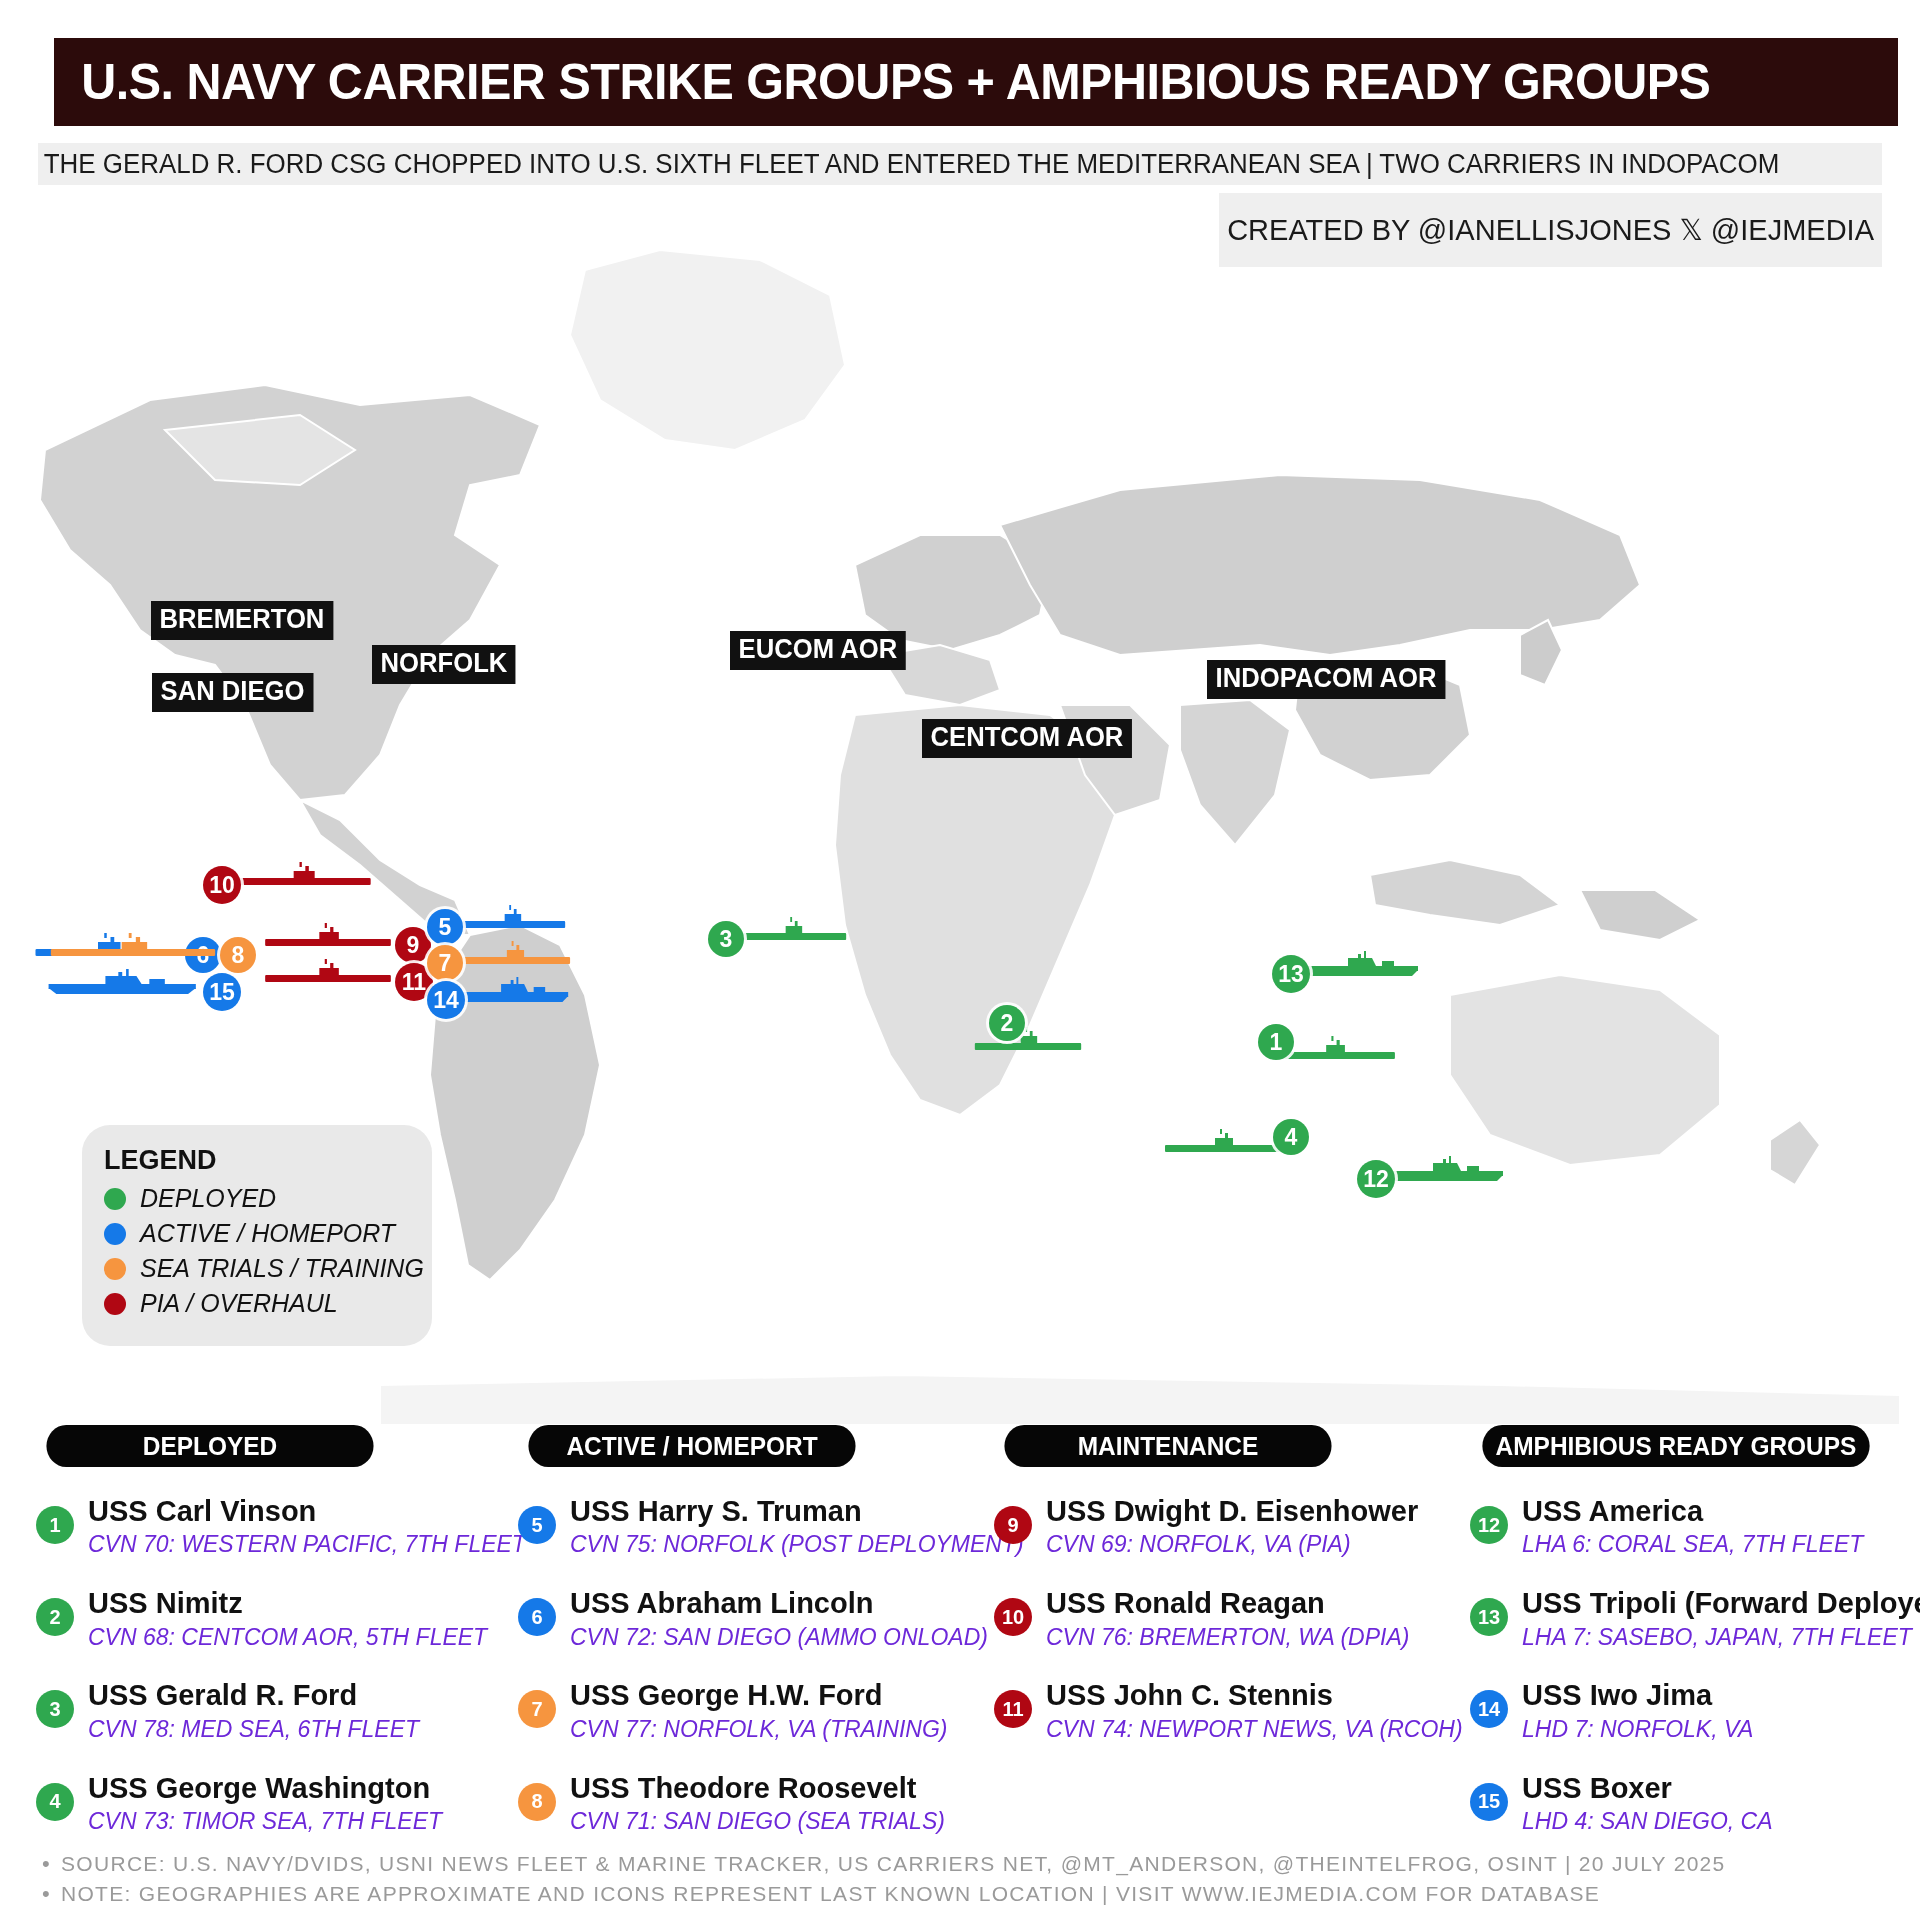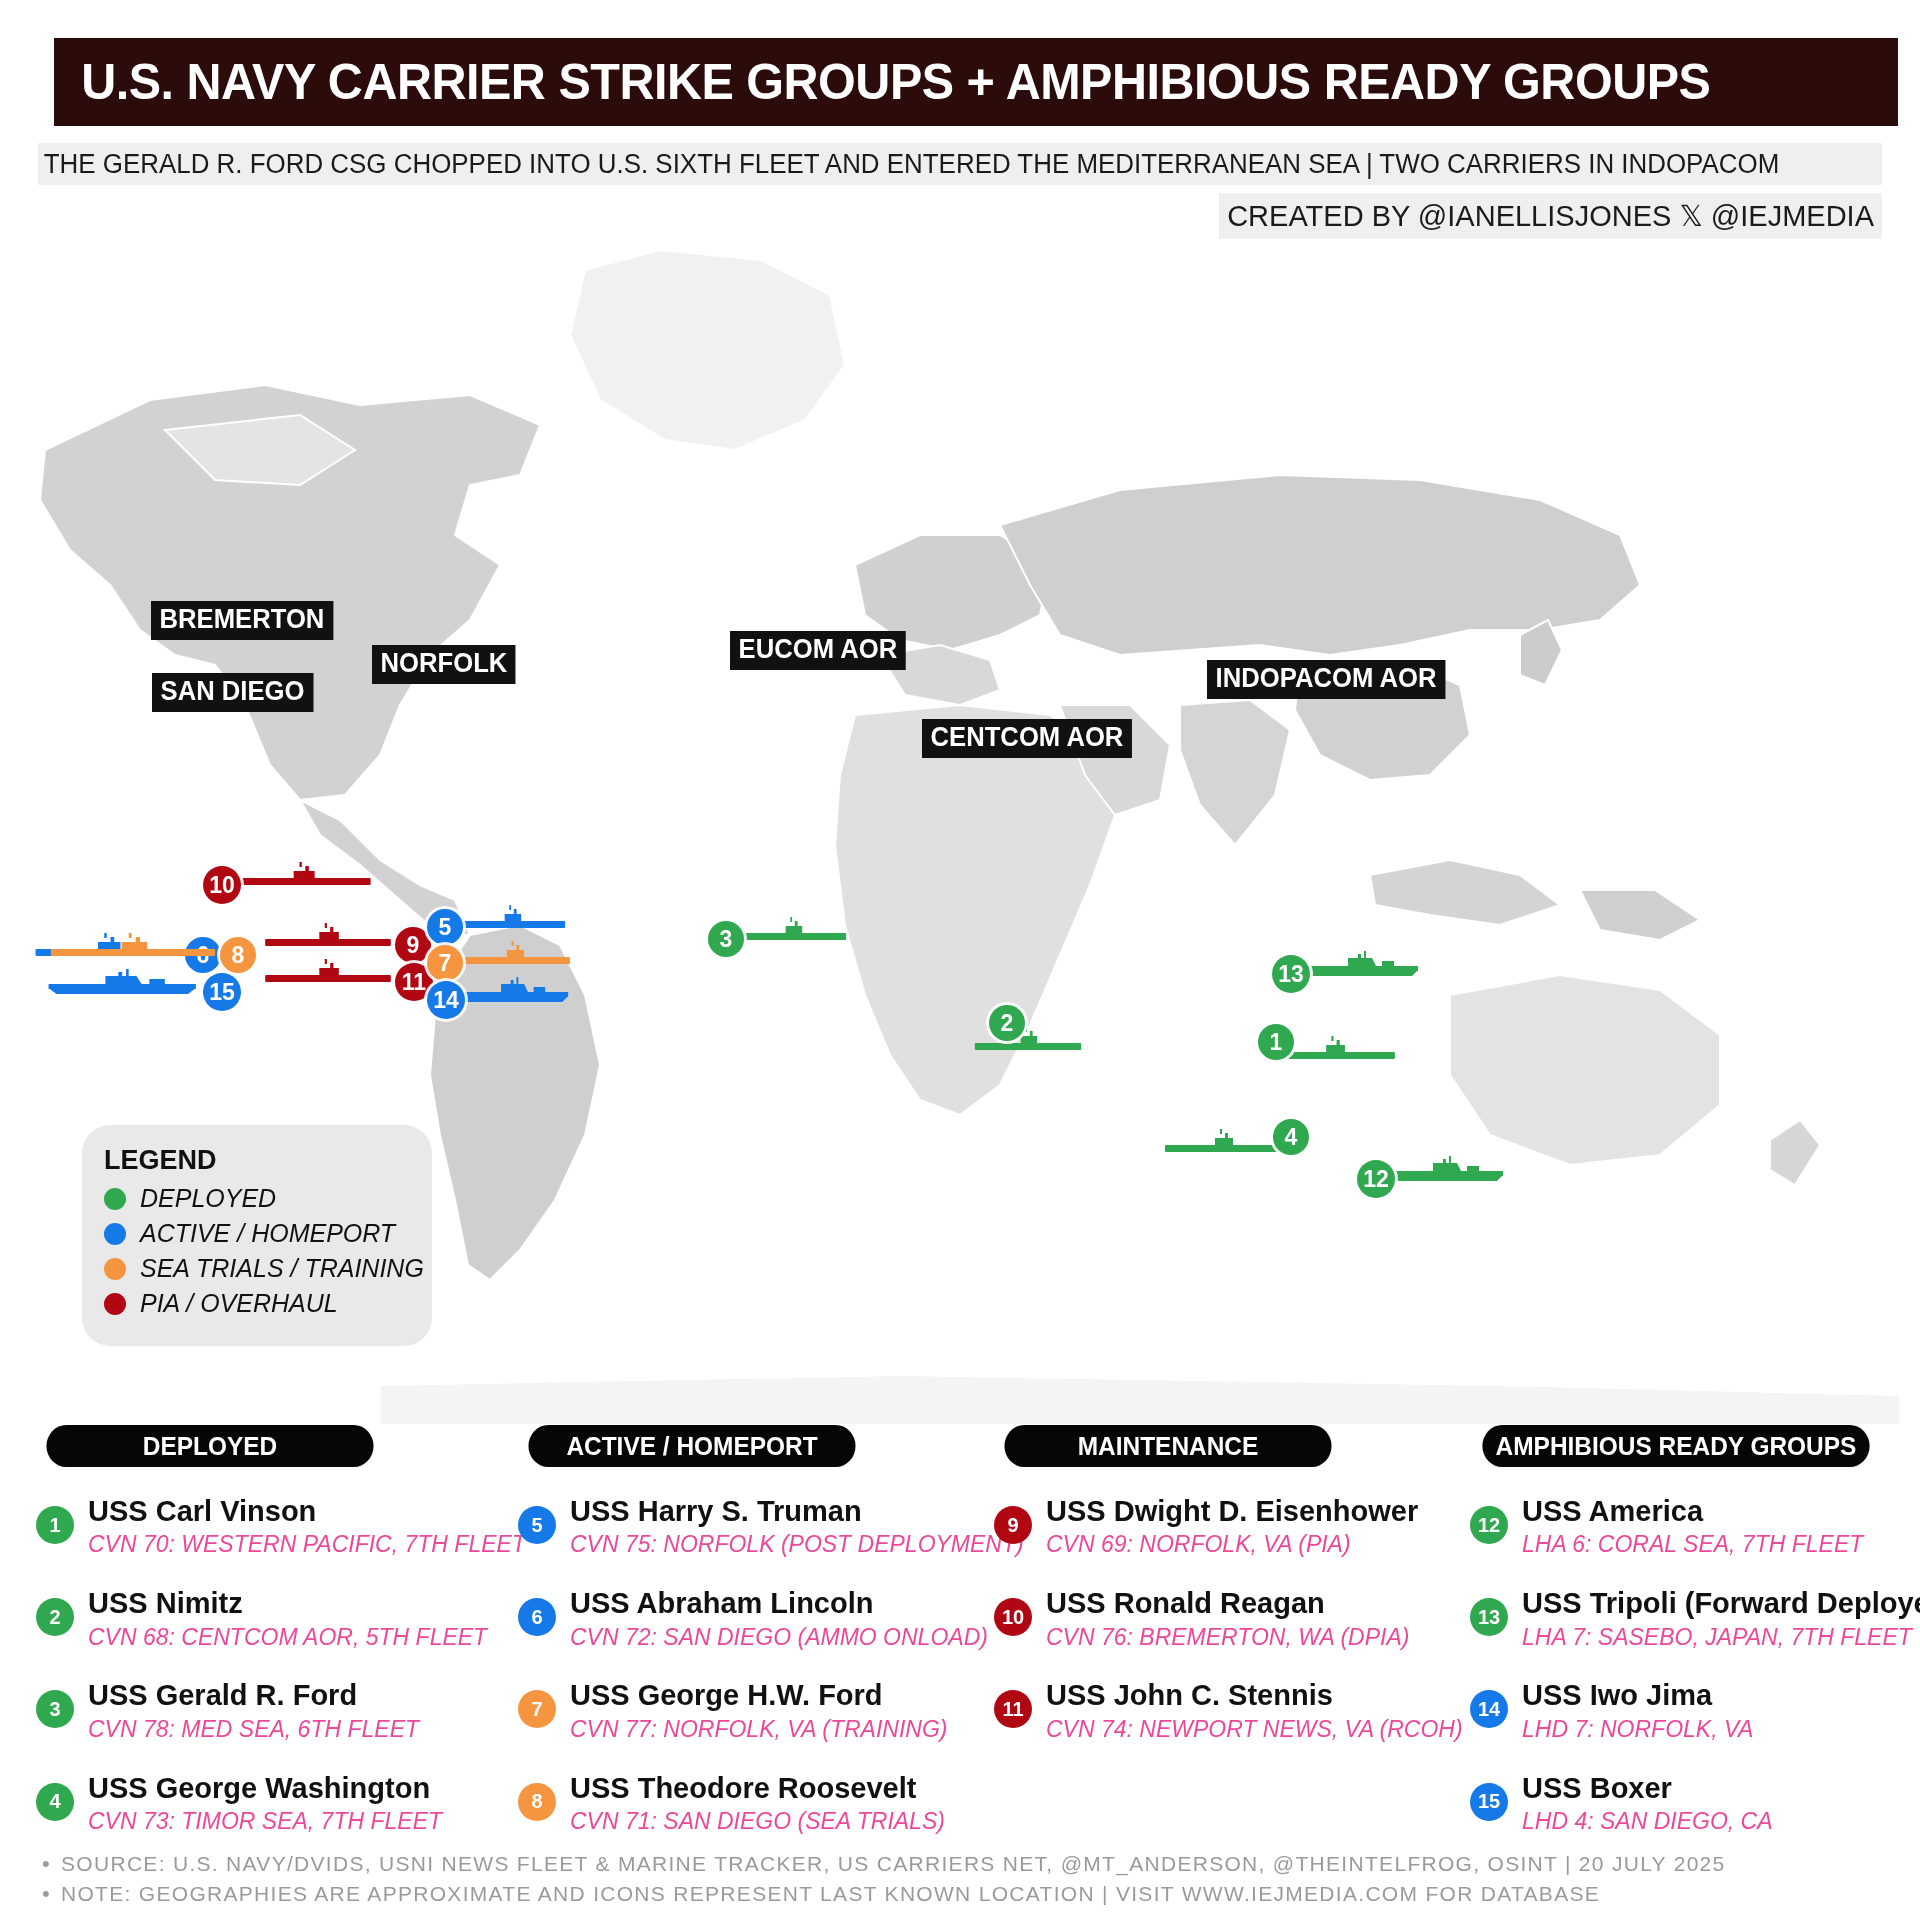--- a/index.html
+++ b/index.html
@@ -24,21 +24,21 @@
   #subtitle-row{
     position:absolute;left:38px;top:143px;width:1844px;height:42px;
     background:#efefef;display:flex;align-items:center;
   }
   #subtitle-text{
     font-size:27px;color:#1a1a1a;white-space:nowrap;padding-left:6px;
     transform:scaleX(0.96);transform-origin:left center;
   }
   #credit-row{
     position:absolute;right:38px;top:193px;height:42px;
-    background:#efefef;display:flex;align-items:center;padding:2px 8px;
+    background:#efefef;display:flex;align-items:center;padding:16px 8px;
   }
   #credit-text{font-size:29px;color:#1a1a1a;white-space:nowrap;}
 
   
   #map-area{position:absolute;left:0;top:235px;width:1920px;height:1190px;}
   #map-svg{position:absolute;left:0;top:0;width:1920px;height:1190px;}
 
   .place-label{
     position:absolute;background:#111;color:#fff;font-weight:bold;
     font-size:27px;padding:3px 9px 5px 9px;white-space:nowrap;
@@ -74,21 +74,21 @@
     transform:scaleX(0.94);transform-origin:center center;
   }
   .entry{position:relative;display:flex;align-items:flex-start;margin-top:28px;}
   .entry-badge{
     width:38px;height:38px;border-radius:50%;flex:0 0 auto;
     display:flex;align-items:center;justify-content:center;
     color:#fff;font-weight:bold;font-size:20px;margin-top:11px;margin-right:14px;
   }
   .entry-text{display:flex;flex-direction:column;}
   .entry-name{font-size:29px;font-weight:bold;color:#111;line-height:1.12;white-space:nowrap;}
-  .entry-sub{font-size:23px;font-style:italic;color:#ec4899;line-height:1.25;margin-top:3px;white-space:nowrap;}
+  .entry-sub{font-size:23px;font-style:italic;color:#6d28d9;line-height:1.25;margin-top:3px;white-space:nowrap;}
 
   
   #footer{position:absolute;left:42px;top:1852px;width:1860px;}
   .foot-line{display:flex;align-items:center;color:#9a9a9a;font-size:21px;letter-spacing:1.3px;margin-bottom:6px;white-space:nowrap;}
   .foot-bullet{font-size:22px;margin-right:10px;line-height:1;}
 </style>
 </head>
 <body>
 
 <div id="header-bar" style="background: rgb(44, 11, 11);">

